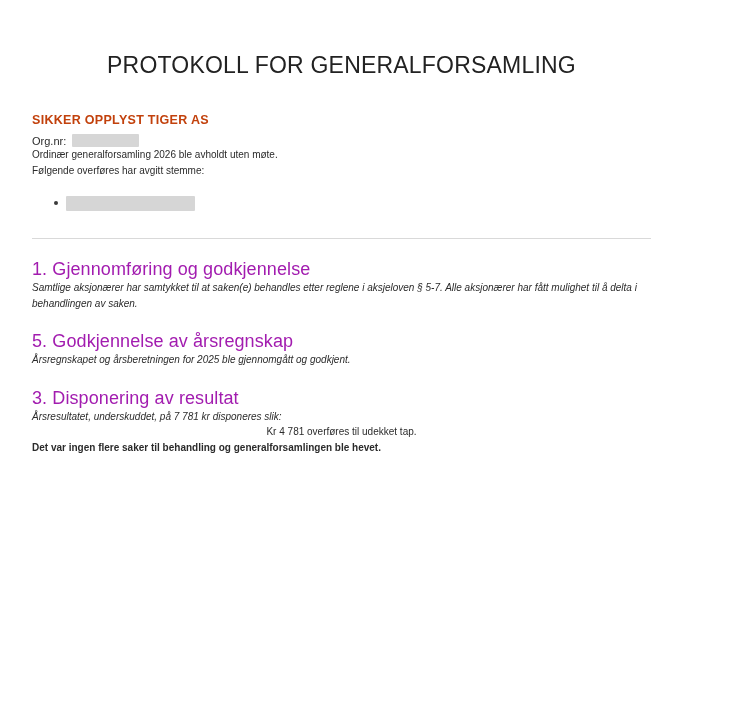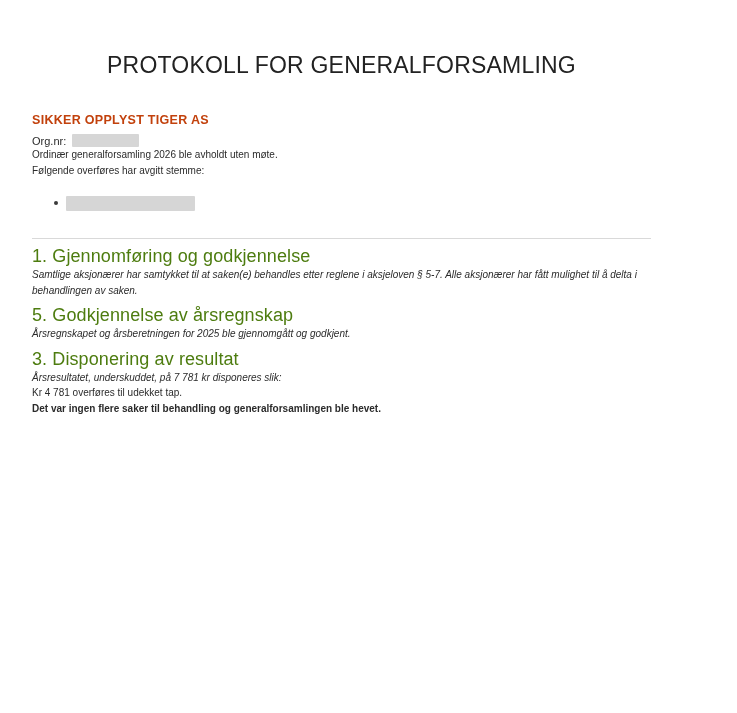--- a/index.html
+++ b/index.html
@@ -95,32 +95,32 @@
     margin-left: 12px;
   }
   .divider {
     border: 0;
     border-top: 1px solid #d9d9d9;
     margin: 27px 0 0 0;
   }
   h2.section-heading {
     font-size: 18px;
     font-weight: 400;
-    color: #4d7c0f;
-    margin: 7px 0 0 0;
+    color: #a21caf;
+    margin: 20px 0 0 0;
     letter-spacing: 0.1px;
   }
   .section-body {
     margin-top: 11px;
     max-width: 672px;
     font-style: italic;
   }
   .section-2 { margin-top: 28px; }
   .section-3 { margin-top: 28px; }
-  .para-result2 { margin-top: 25px; }
+  .para-result2 { margin-top: 25px; text-align: center; }
   .closing { margin-top: 44px; font-weight: bold; }
 </style>
 </head>
 <body>
 
 <div class="page">
 
   <h1 class="doc-title">PROTOKOLL FOR GENERALFORSAMLING</h1>
 
   <div class="company-name">SIKKER OPPLYST TIGER AS</div>

